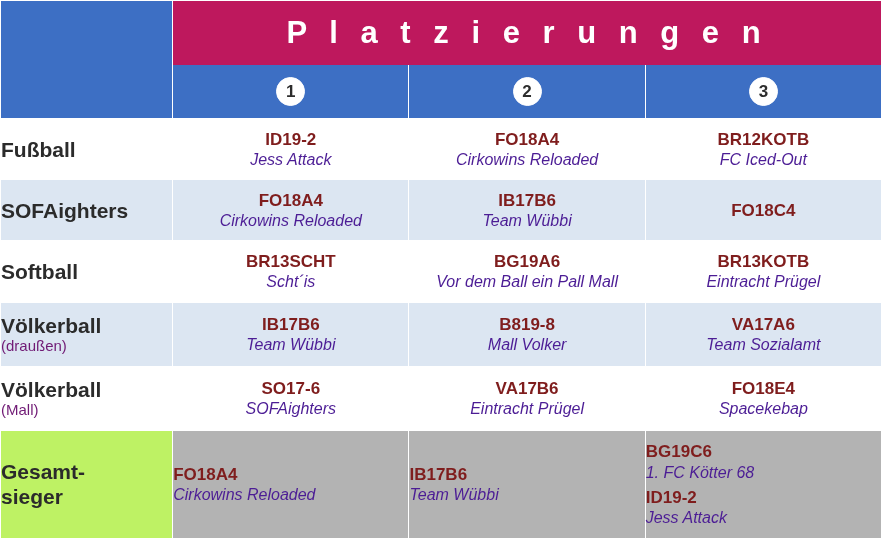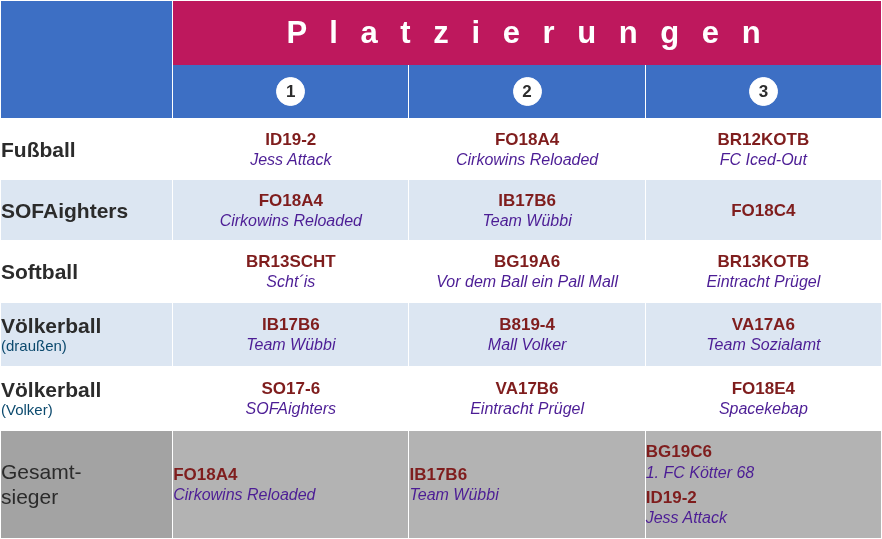--- a/index.html
+++ b/index.html
@@ -72,21 +72,21 @@
     padding-left: 14px;
     font-size: 21px;
     font-weight: bold;
     color: #2b2b2b;
     line-height: 1.1;
   }
   .lbl .sub {
     display: block;
     font-size: 15px;
     font-weight: normal;
-    color: #0c4a6e;
+    color: #701a75;
     margin-top: 1px;
   }
   .lbl.alt { background: #dce6f2; }
 
   
   .cell {
     text-align: center;
     background: #ffffff;
     padding: 6px 4px;
   }
@@ -102,24 +102,24 @@
     display: block;
     font-size: 16px;
     font-style: italic;
     color: #4c1d95;
     line-height: 1.25;
   }
   .gap { display: block; height: 4px; }
 
   
   .total-lbl {
-    background: #a3a3a3;
+    background: #bef264;
     padding-left: 14px;
     font-size: 21px;
-    font-weight: normal;
+    font-weight: bold;
     color: #2b2b2b;
     line-height: 1.15;
   }
   .total-cell {
     background: #b3b3b3;
     padding: 6px 4px;
   }
   .row-h1 { height: 59px; }
   .row-h2 { height: 62px; }
   .row-total { height: 104px; }
@@ -211,33 +211,33 @@
       <tr class="row-h2">
         <td class="lbl alt">
           <span>Völkerball</span>
           <span class="sub">(draußen)</span>
         </td>
         <td class="cell alt">
           <span class="code">IB17B6</span>
           <span class="team">Team Wübbi</span>
         </td>
         <td class="cell alt">
-          <span class="code">B819-4</span>
+          <span class="code">B819-8</span>
           <span class="team">Mall Volker</span>
         </td>
         <td class="cell alt">
           <span class="code">VA17A6</span>
           <span class="team">Team Sozialamt</span>
         </td>
       </tr>
 
       <tr class="row-h2">
         <td class="lbl">
           <span>Völkerball</span>
-          <span class="sub">(Volker)</span>
+          <span class="sub">(Mall)</span>
         </td>
         <td class="cell">
           <span class="code">SO17-6</span>
           <span class="team">SOFAighters</span>
         </td>
         <td class="cell">
           <span class="code">VA17B6</span>
           <span class="team">Eintracht Prügel</span>
         </td>
         <td class="cell">

